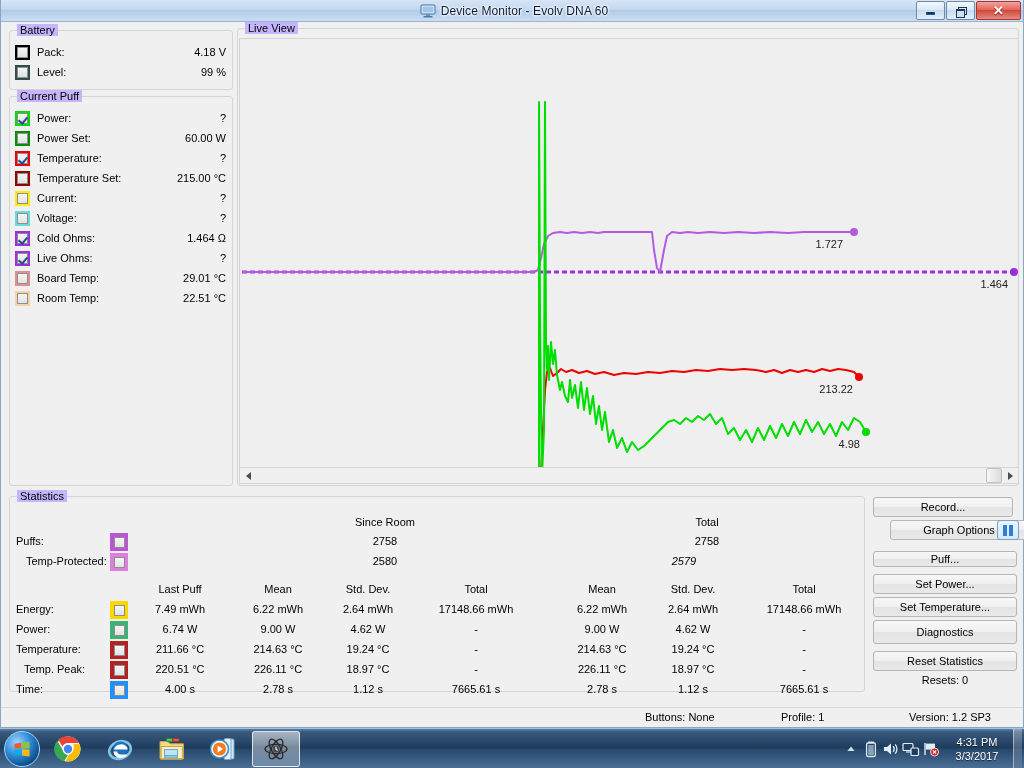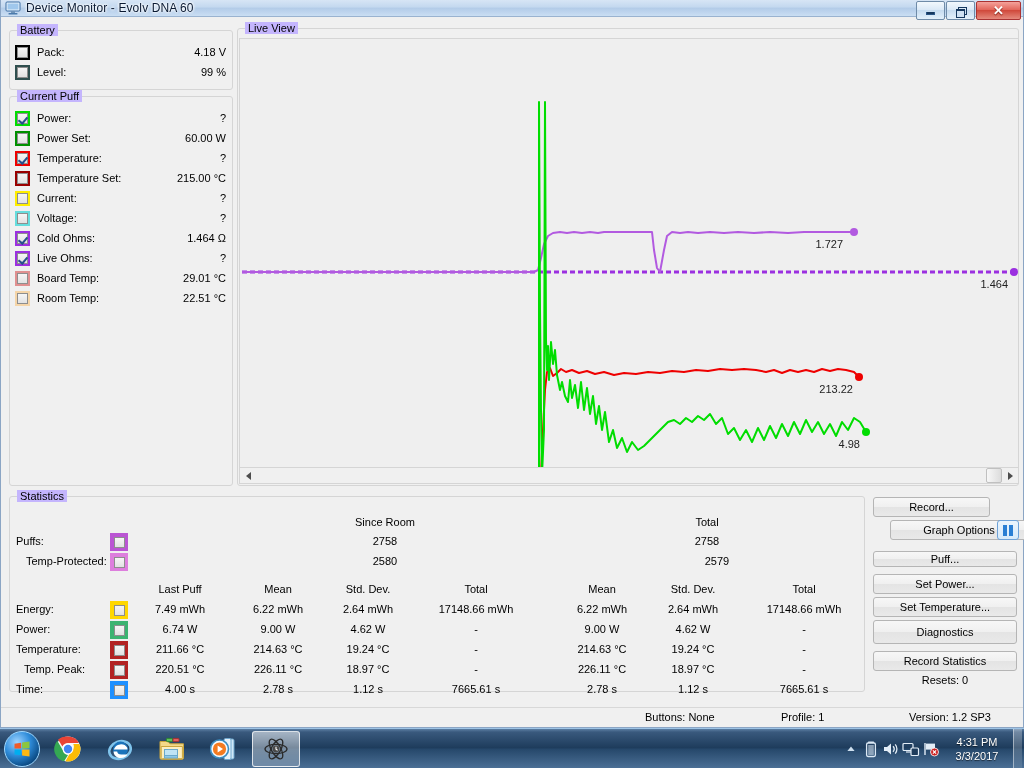--- a/index.html
+++ b/index.html
@@ -16,24 +16,24 @@
   
   #window {
     position: absolute; left: 0; top: 0; width: 1024px; height: 728px;
     background: #f0f0f0;
     border: 1px solid #8ba5c4;
     border-top: none;
   }
 
   
   #titlebar {
-    position: relative; height: 17px;
+    position: relative; height: 22px;
     background: linear-gradient(to bottom,#d7e5f5 0%, #c3d8ef 45%, #b2cbe8 50%, #cadef3 100%);
     border-bottom: 1px solid #9ab3d0;
-    display: flex; align-items: center;
+    display: flex; align-items: center; justify-content: center;
   }
   #titlebar .tb-icon { width: 16px; height: 16px; margin: 0 5px 0 4px; position: relative; flex: none; }
   #titlebar .tb-title {
     font-size: 12px; color: #0a1a33; letter-spacing: .1px;
     text-shadow: 0 0 3px #fff, 0 0 3px #fff, 0 0 3px #fff;
     white-space: nowrap;
   }
   #wincontrols { position: absolute; right: 2px; top: 1px; display: flex; gap: 1px; }
   .wbtn {
     width: 29px; height: 19px; border: 1px solid #6f8ba8; border-radius: 2px;
@@ -341,21 +341,21 @@
         <div class="st-sw" style="left: 100px; top: 36px; background: rgb(186, 85, 211);">
           <div class="chk"></div>
         </div>
         <div class="st-cell" style="left: 315px; top: 38px; width: 120px;">2758</div>
         <div class="st-cell" style="left: 637px; top: 38px; width: 120px;">2758</div>
         <div class="st-label" style="left: 16px; top: 58px;">Temp-Protected:</div>
         <div class="st-sw" style="left: 100px; top: 56px; background: rgb(221, 127, 221);">
           <div class="chk"></div>
         </div>
         <div class="st-cell" style="left: 315px; top: 58px; width: 120px;">2580</div>
-        <div class="st-cell" style="left: 647px; top: 58px; width: 120px;">2579</div>
+        <div class="st-cell" style="left: 614px; top: 58px; width: 120px; font-style: italic;">2579</div>
         <div class="st-head" style="left: 115px; top: 86px; width: 110px;">Last Puff</div>
         <div class="st-head" style="left: 213px; top: 86px; width: 110px;">Mean</div>
         <div class="st-head" style="left: 303px; top: 86px; width: 110px;">Std. Dev.</div>
         <div class="st-head" style="left: 411px; top: 86px; width: 110px;">Total</div>
         <div class="st-head" style="left: 537px; top: 86px; width: 110px;">Mean</div>
         <div class="st-head" style="left: 628px; top: 86px; width: 110px;">Std. Dev.</div>
         <div class="st-head" style="left: 739px; top: 86px; width: 110px;">Total</div>
         <div class="st-label" style="left: 6px; top: 106px;">Energy:</div>
         <div class="st-sw" style="left: 100px; top: 104px; background: rgb(255, 215, 0);">
           <div class="chk"></div>
@@ -407,34 +407,34 @@
         <div class="st-cell" style="left: 115px; top: 186px; width: 110px;">4.00 s</div>
         <div class="st-cell" style="left: 213px; top: 186px; width: 110px;">2.78 s</div>
         <div class="st-cell" style="left: 303px; top: 186px; width: 110px;">1.12 s</div>
         <div class="st-cell" style="left: 411px; top: 186px; width: 110px;">7665.61 s</div>
         <div class="st-cell" style="left: 537px; top: 186px; width: 110px;">2.78 s</div>
         <div class="st-cell" style="left: 628px; top: 186px; width: 110px;">1.12 s</div>
         <div class="st-cell" style="left: 739px; top: 186px; width: 110px;">7665.61 s</div>
       </div>
   </div>
 
-  <div class="btn" style="left:872px; top:497px; width:117px; height:20px;">Record...</div>
+  <div class="btn" style="left:872px; top:497px; width:140px; height:20px;">Record...</div>
 
   <div class="btn" style="left:889px; top:520px; width:138px; height:20px;">Graph Options</div>
   <div class="pausebtn" style="left:996px; top:520px;">
       <span></span>
       <span></span>
     </div>
 
   <div class="btn" style="left:872px; top:551px; width:144px; height:16px;">Puff...</div>
   <div class="btn" style="left:872px; top:574px; width:144px; height:20px;">Set Power...</div>
   <div class="btn" style="left:872px; top:597px; width:144px; height:20px;">Set Temperature...</div>
   <div class="btn" style="left:872px; top:620px; width:144px; height:24px;">Diagnostics</div>
 
-  <div class="btn" style="left:872px; top:651px; width:144px; height:20px;">Record Statistics</div>
+  <div class="btn" style="left:872px; top:651px; width:144px; height:20px;">Reset Statistics</div>
   <div style="position:absolute; left:872px; top:674px; width:144px; text-align:center; font-size:11px;">Resets: 0</div>
 
   <div id="statusbar">
     <div style="left:8px;margin-top:16px;">Mode: Charging, Power Locked</div>
     <div style="left:644px;">Buttons: None</div>
     <div style="left:780px;">Profile: 1</div>
     <div style="left:908px;">Version: 1.2 SP3</div>
   </div>
 </div>
 

